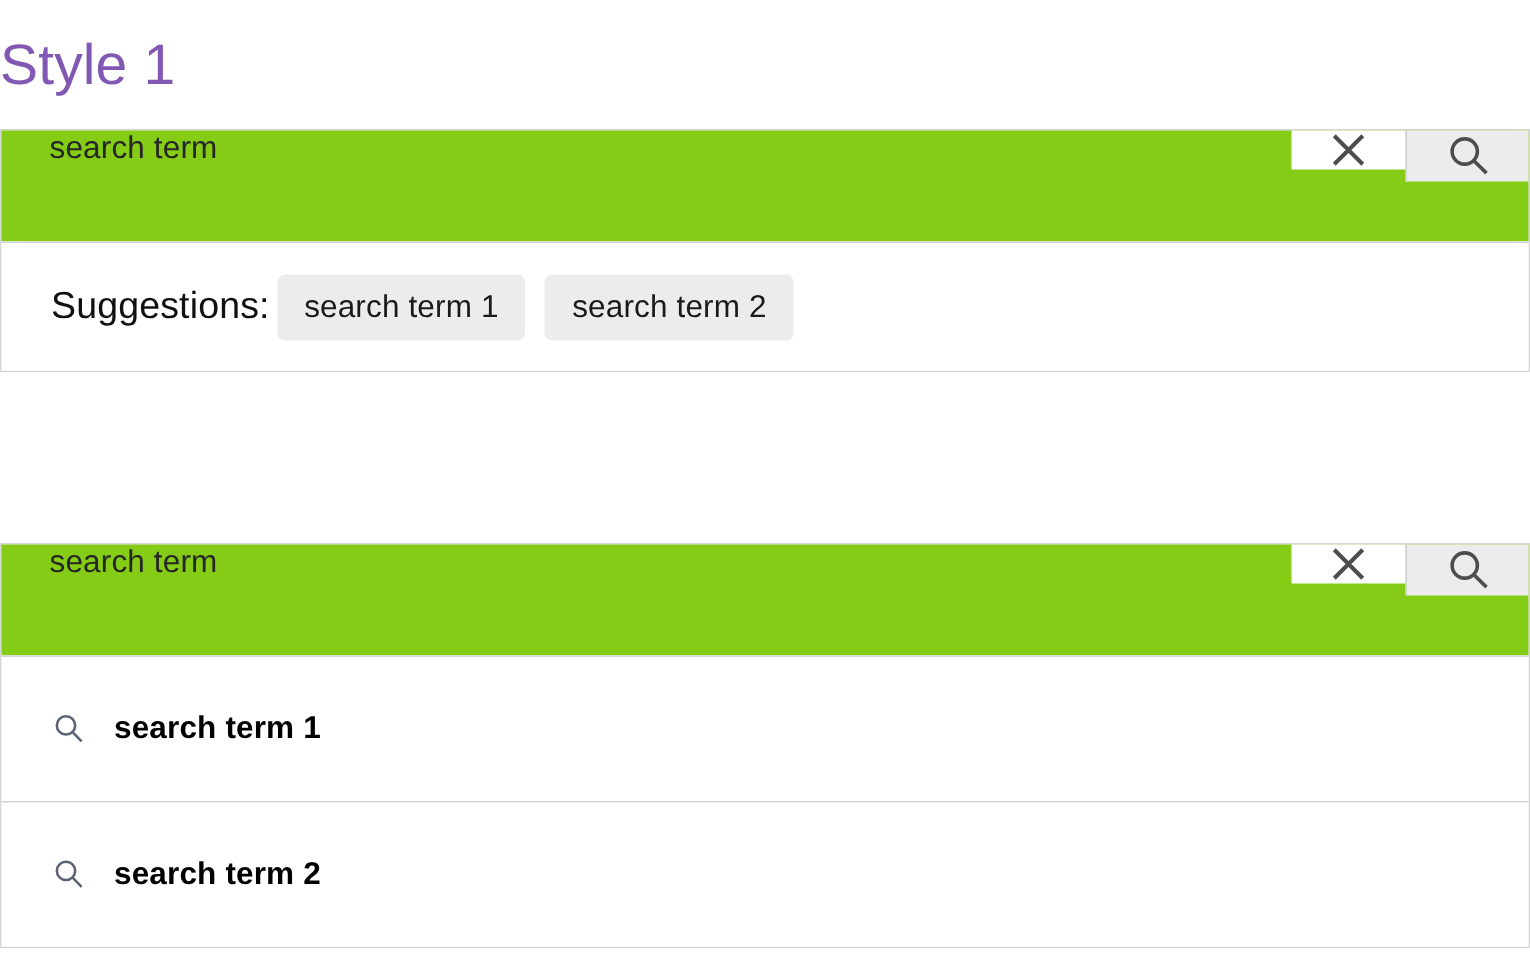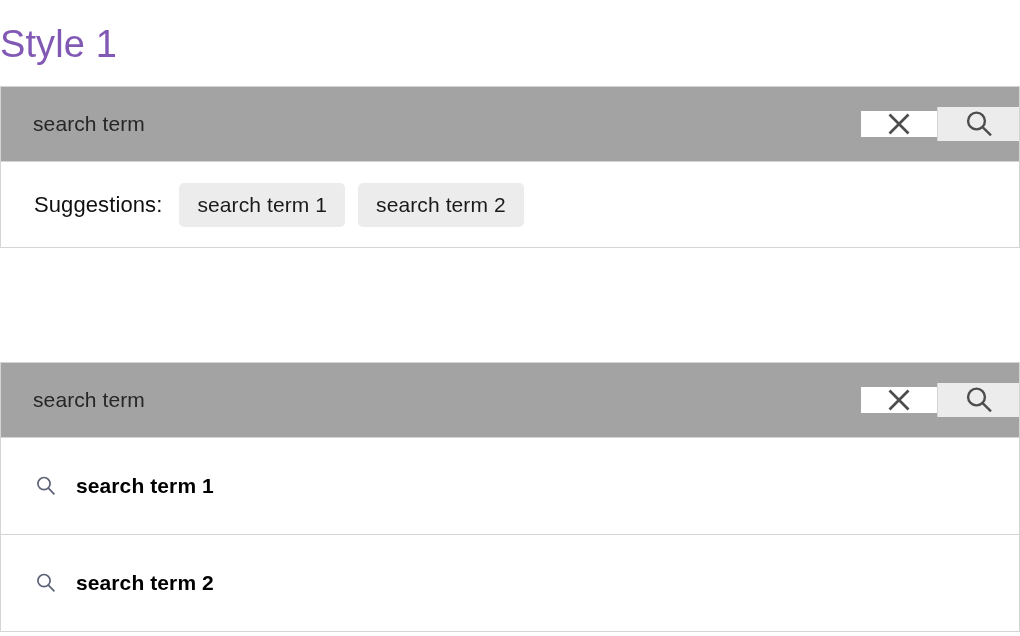--- a/index.html
+++ b/index.html
@@ -39,23 +39,23 @@
     position: absolute;
     left: 0px;
     width: 1020px;
     box-sizing: border-box;
     border: 1px solid #d4d4d4;
     background: #ffffff;
   }
 
   .search-bar {
     display: flex;
-    align-items: center;
+    align-items: flex-start;
     height: 74px;
-    background: #a3a3a3;
+    background: #84cc16;
   }
 
   .search-input-area {
     flex: 1 1 auto;
     display: flex;
     align-items: center;
     padding-left: 32px;
     min-width: 0;
   }
 
@@ -111,25 +111,25 @@
     display: flex;
     align-items: center;
     padding-left: 33px;
     border-top: 1px solid #d4d4d4;
     background: #ffffff;
     box-sizing: border-box;
   }
 
   .suggestions-label {
     font-family: "Liberation Sans", sans-serif;
-    font-size: 22px;
+    font-size: 25px;
     font-weight: 400;
     color: #101010;
     letter-spacing: 0.1px;
-    margin-right: 17px;
+    margin-right: 5px;
     white-space: nowrap;
   }
 
   .chip {
     display: inline-flex;
     align-items: center;
     justify-content: center;
     height: 44px;
     padding: 0 18px;
     margin-right: 13px;

